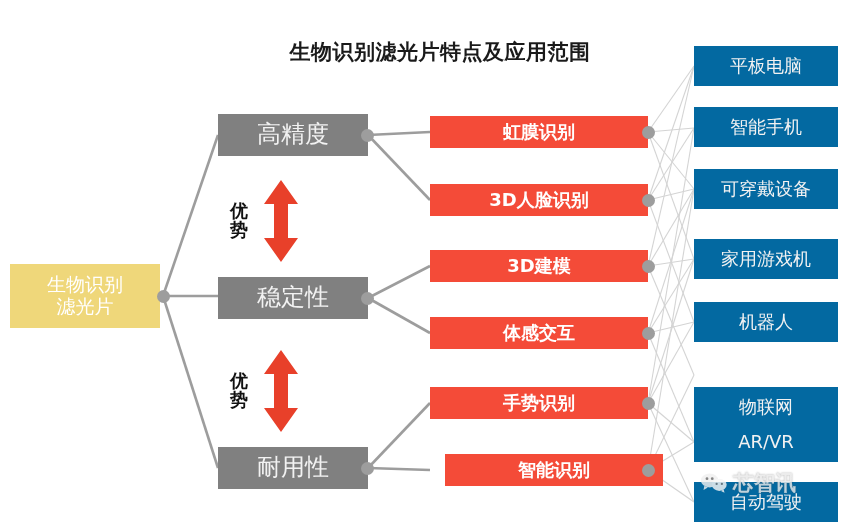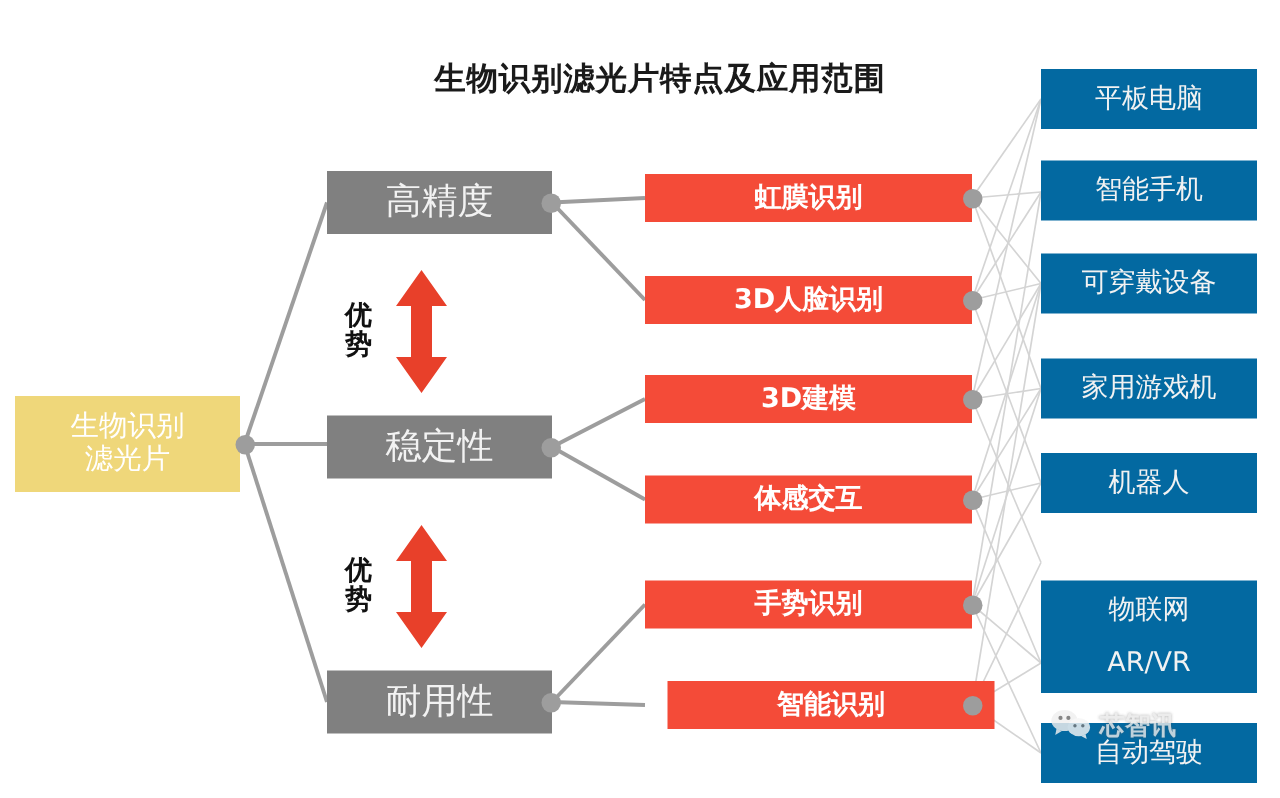--- a/index.html
+++ b/index.html
@@ -56,21 +56,21 @@
   .adv-label span{display:block;}
   .adv-arrow{width:42px;height:86px;}
 
   .node{position:absolute;width:13px;height:13px;border-radius:50%;
         background:#9d9d9d;}
 
   .watermark{
     position:absolute;left:700px;top:466px;width:150px;height:34px;
     display:flex;align-items:center;gap:5px;opacity:.82;pointer-events:none;
   }
-  .wm-text{font-size:17px;color:#e9e9e9;font-weight:bold;
+  .wm-text{font-size:21px;color:#e9e9e9;font-weight:bold;
            text-shadow:0 0 2px rgba(90,90,90,.6);}
   .wm-icon{width:28px;height:22px;}
 </style>
 </head>
 <body>
 
 <div id="stage">
 
   <svg id="wires" viewBox="0 0 853 532">
 

